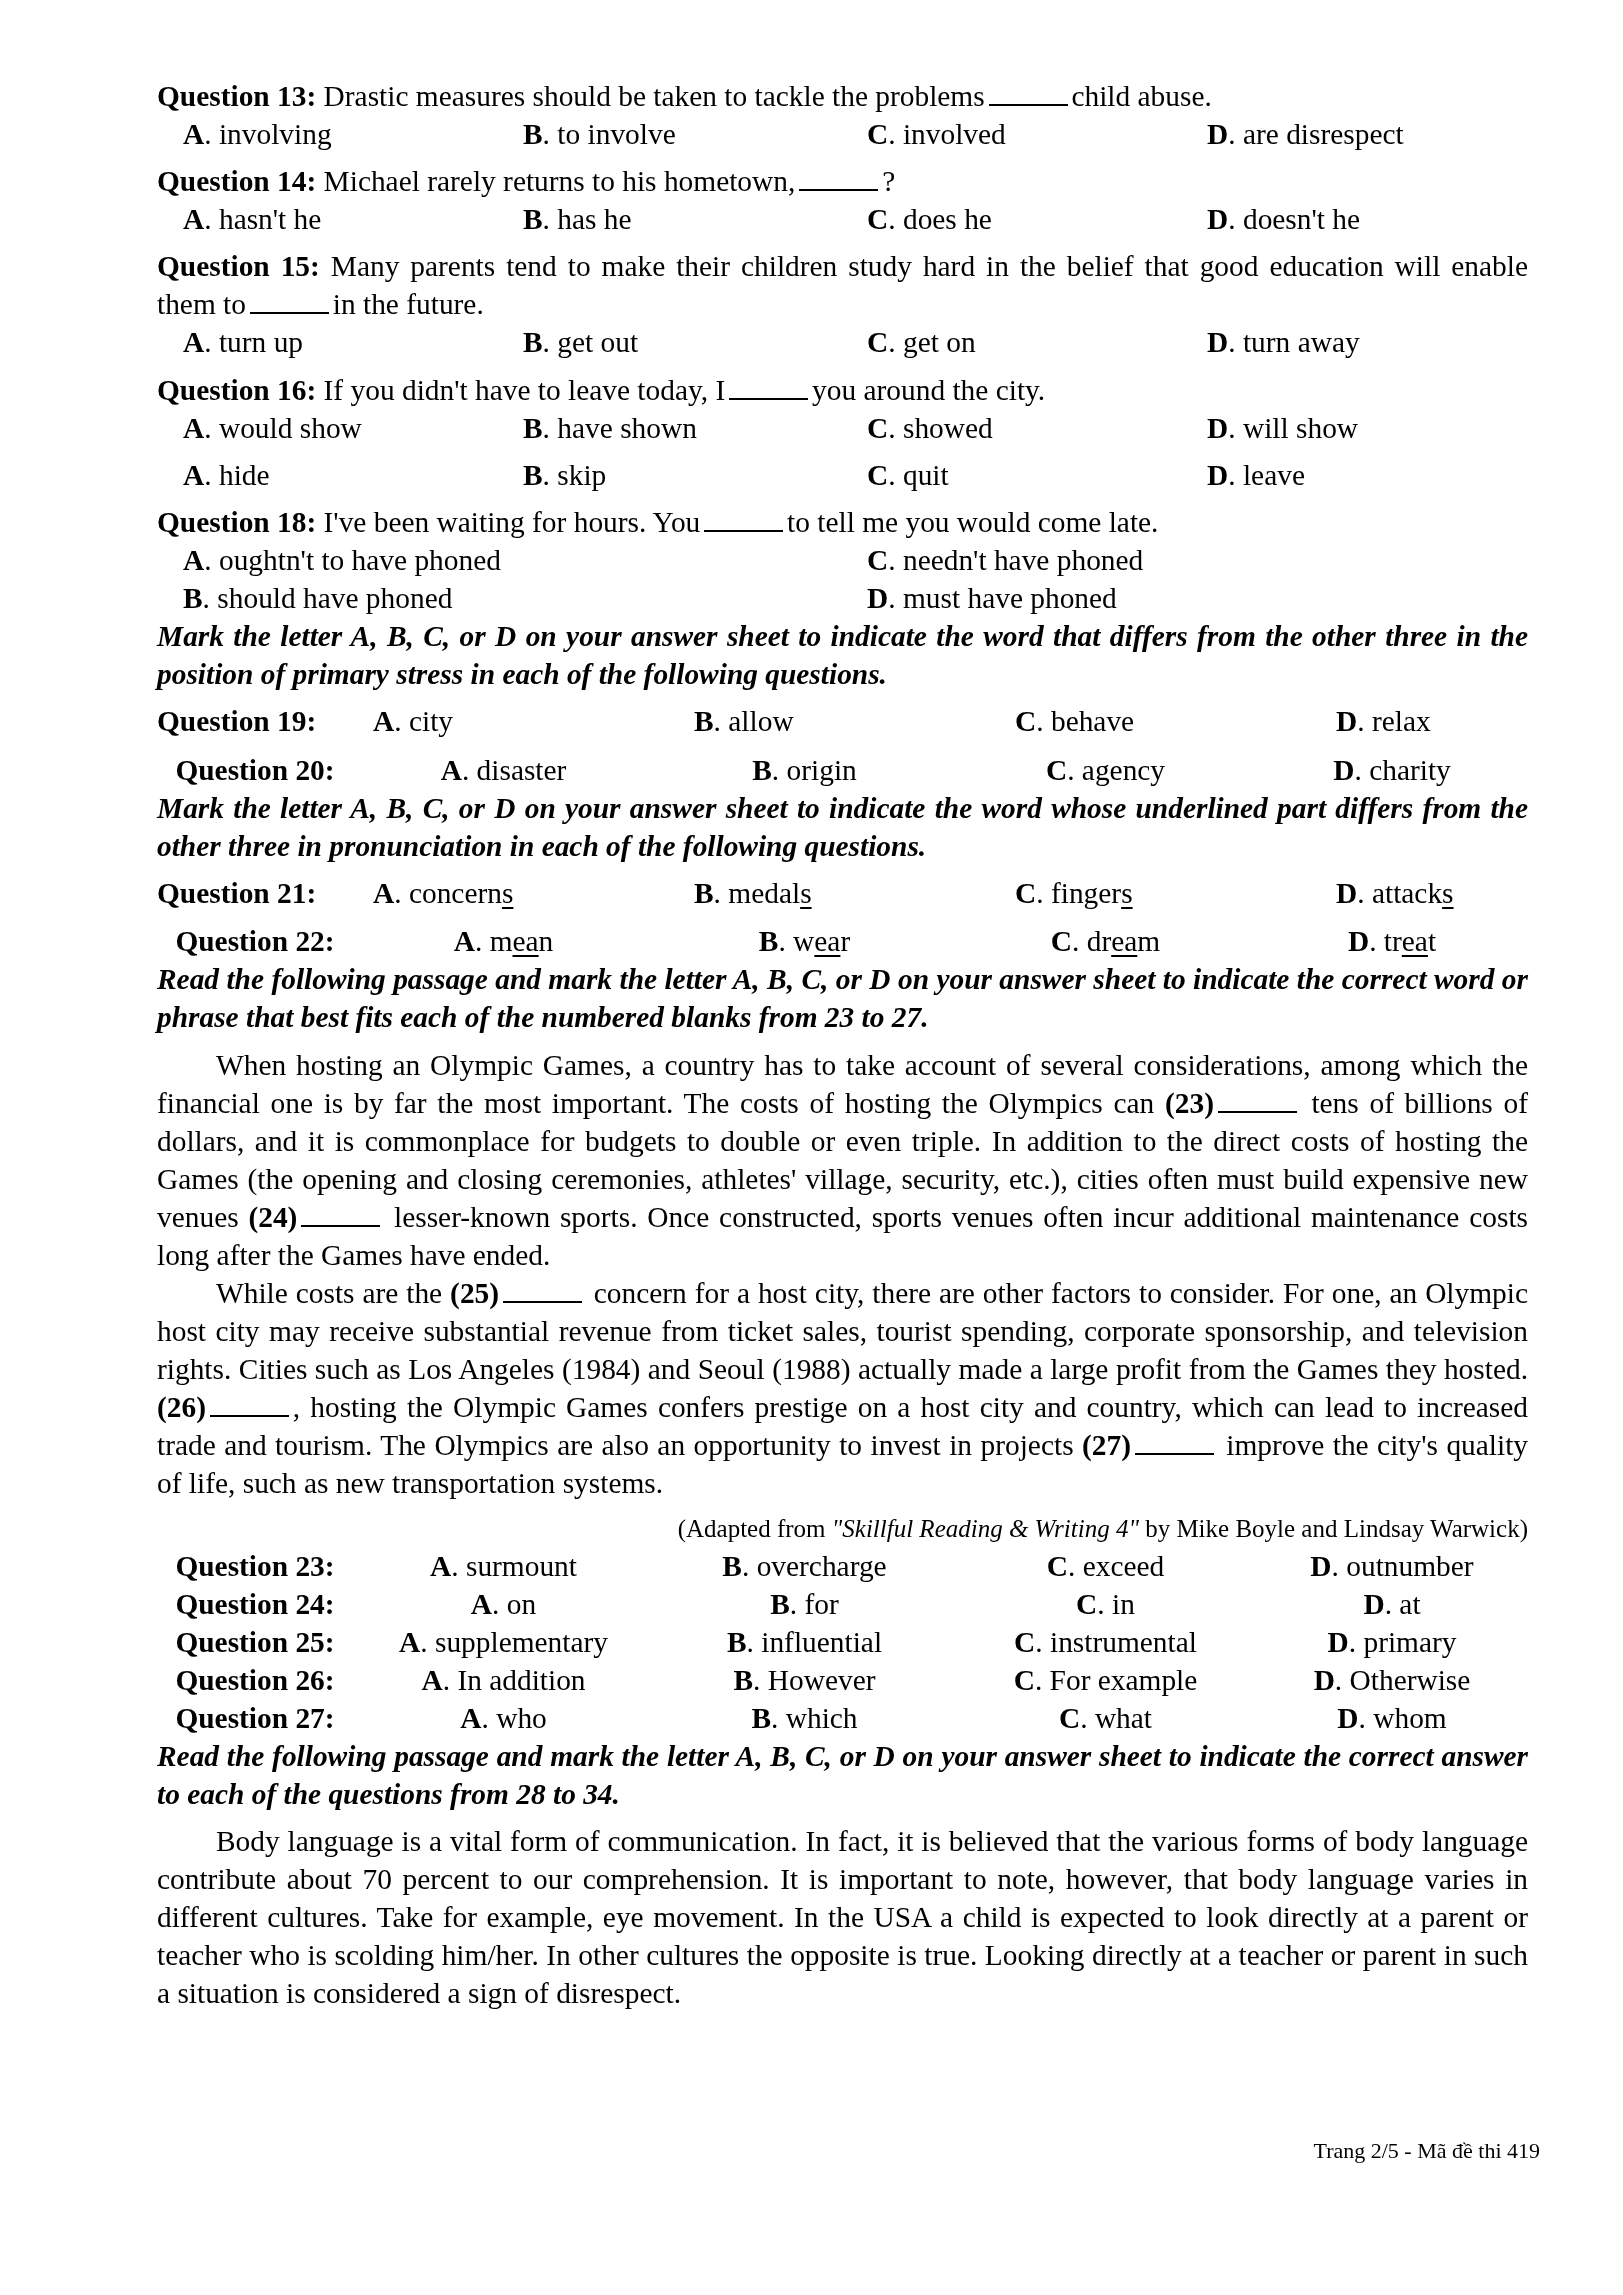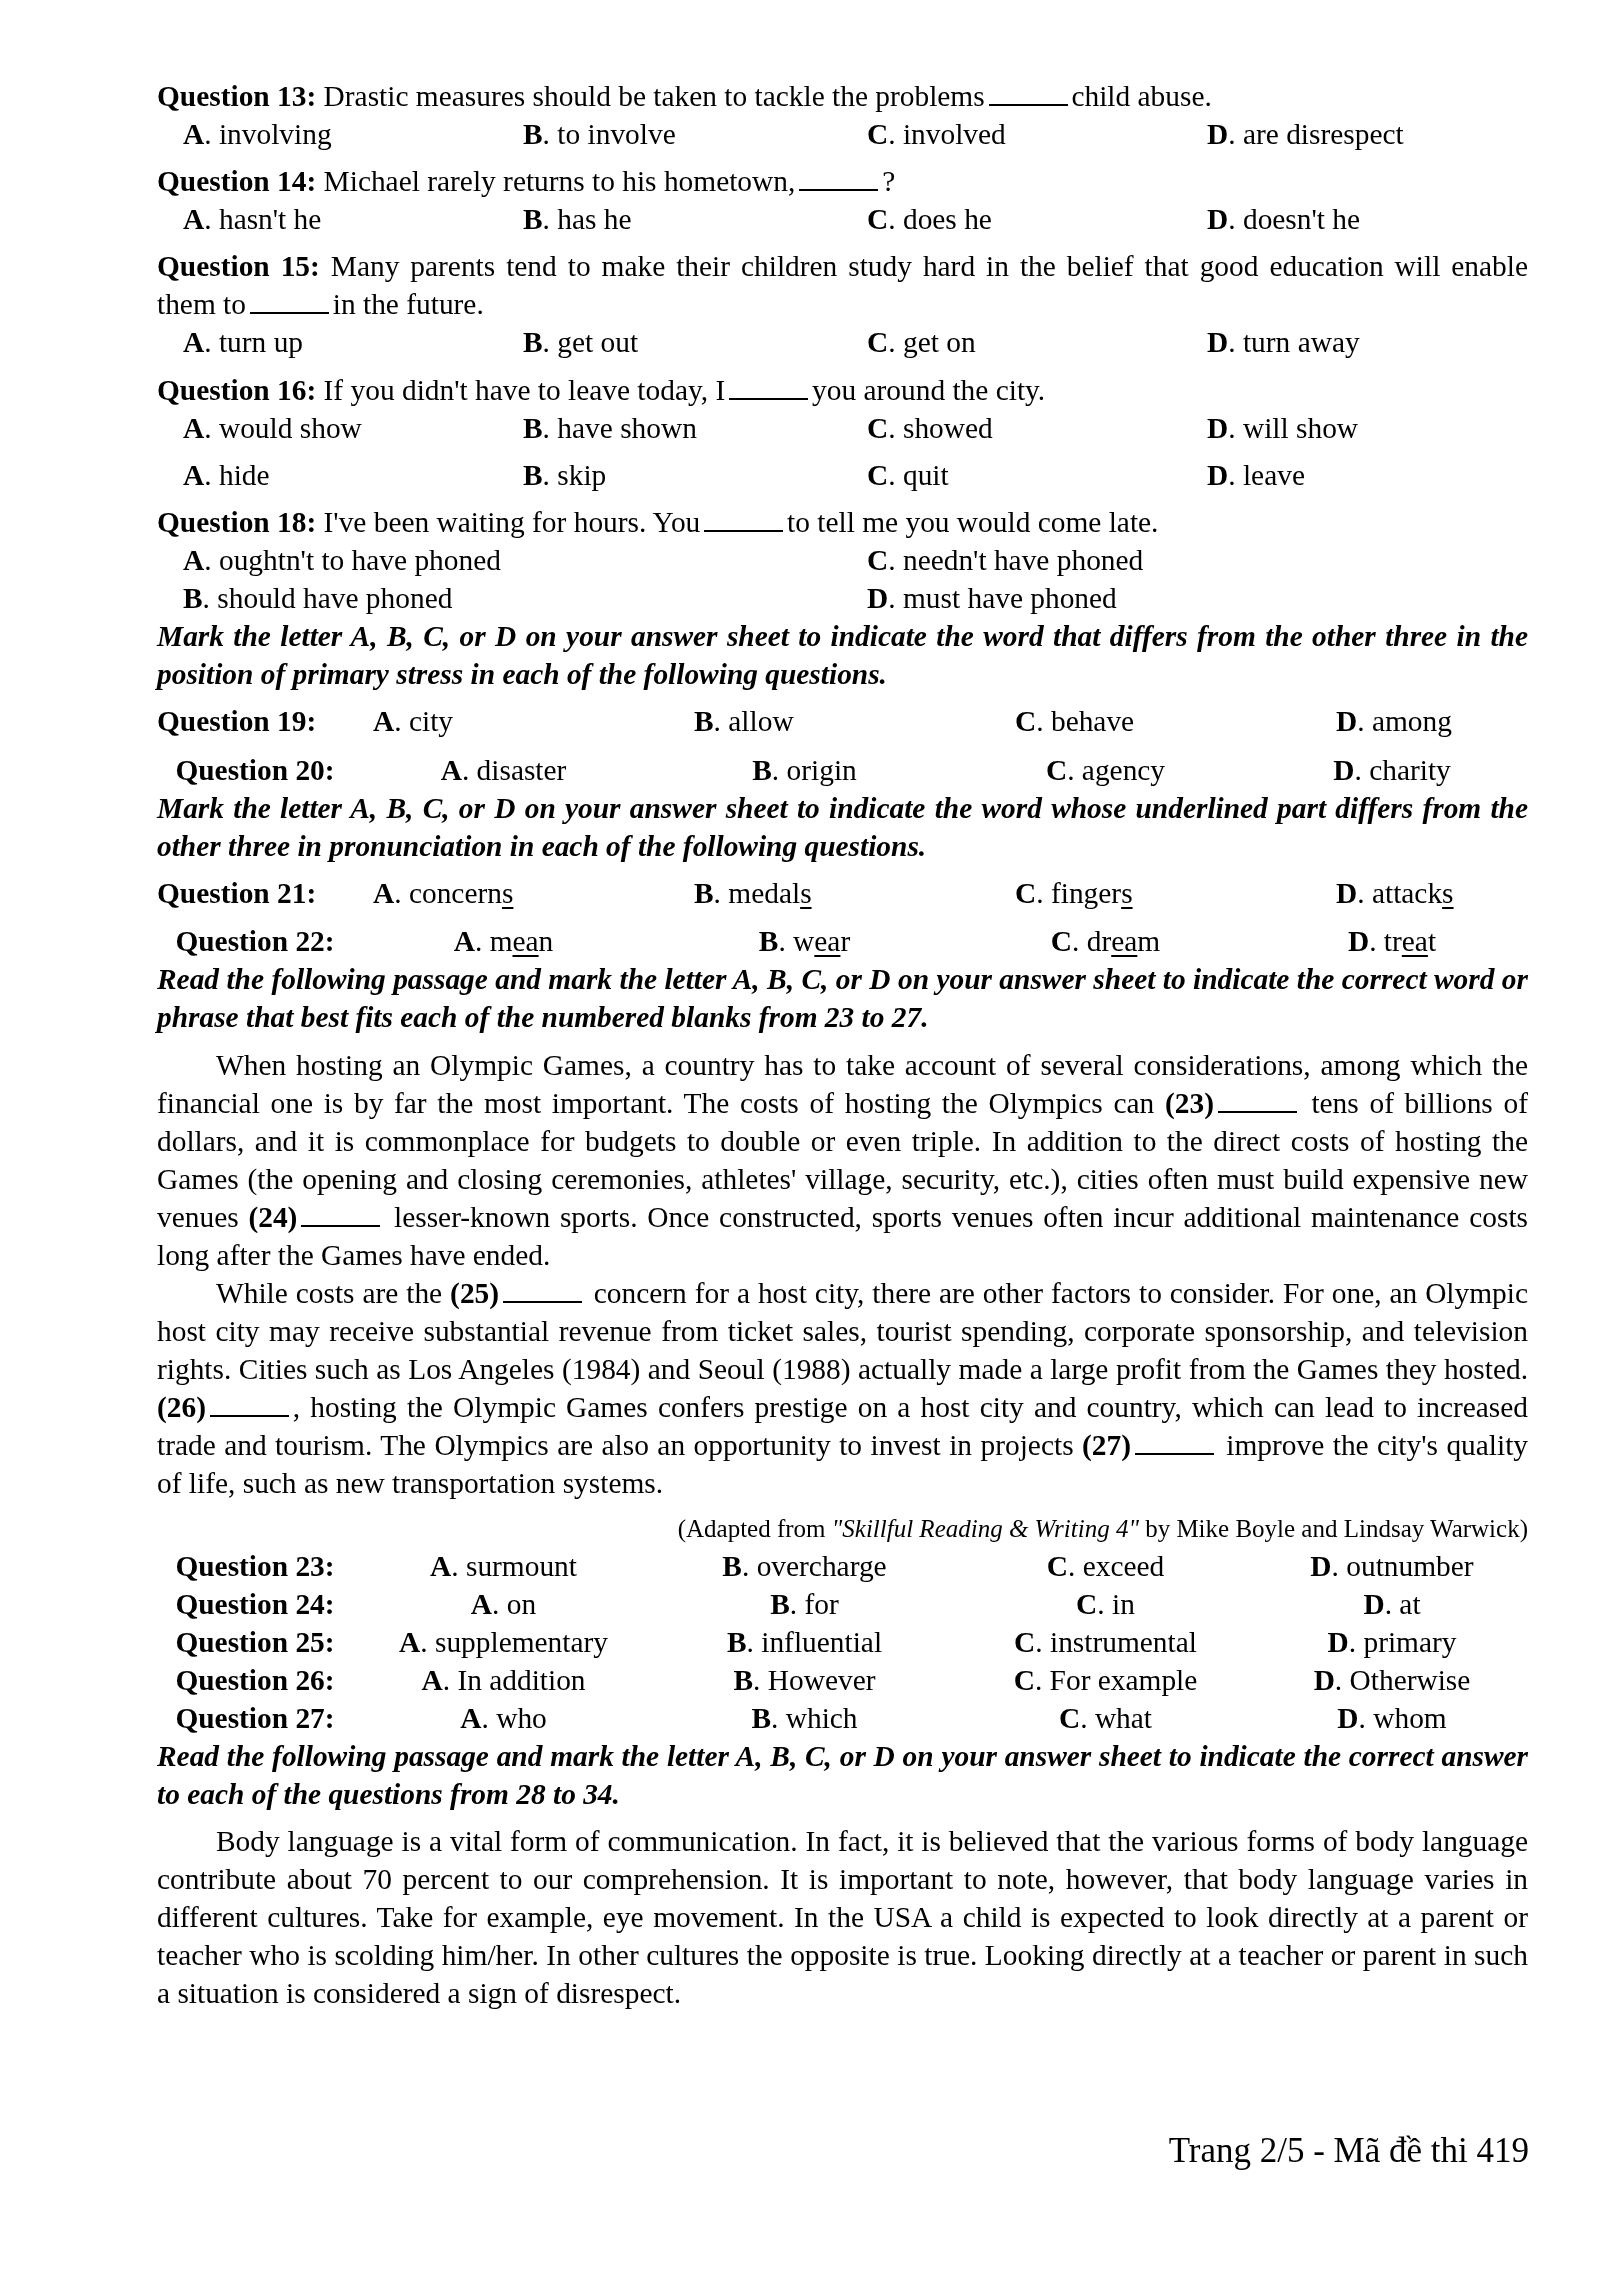--- a/index.html
+++ b/index.html
@@ -20,21 +20,21 @@
   .instr { font-weight: bold; font-style: italic; text-align: justify; margin: 0 0 9.2px 0; }
   .row5 { display: grid; grid-template-columns: 196px 301px 301px 301px 272px; }
   .row5.tight { margin-bottom: 0; text-align: center; }
   .row5.spaced { margin-bottom: 10.5px; gap: 20px; }
   .u { text-decoration: underline; text-decoration-thickness: 2px; text-underline-offset: 3.9px; }
   .passage p { margin: 0; text-indent: 59px; text-align: justify; }
   .passage { margin-bottom: 9.2px; }
   .num { font-weight: bold; }
   .source { text-align: right; font-size: 25px; line-height: 35px; margin-bottom: 1.3px; }
   .source i { font-style: italic; }
-  .footer { position: absolute; right: 94px; top: 2132px; font-size: 35px; }
+  .footer { position: absolute; right: 83px; top: 2132px; font-size: 22px; }
 </style>
 </head>
 <body>
 
 <div class="page">
 
   <div class="q-block">
     <p class="q q-stem"><span class="q-label">Question 13:</span> <span>Drastic measures should be taken to tackle the problems</span><span class="blank"></span><span>child abuse.</span></p>
     <div class="opts4">
       <span><span class="opt-letter">A</span>. <span>involving</span></span>
@@ -93,21 +93,21 @@
     </div>
   </div>
 
   <p class="instr">Mark the letter A, B, C, or D on your answer sheet to indicate the word that differs from the other three in the position of primary stress in each of the following questions.</p>
 
   <div class="row5 spaced">
     <span class="q-label">Question 19:</span>
     <span><span class="opt-letter">A</span>. <span>city</span></span>
     <span><span class="opt-letter">B</span>. <span>allow</span></span>
     <span><span class="opt-letter">C</span>. <span>behave</span></span>
-    <span><span class="opt-letter">D</span>. <span>among</span></span>
+    <span><span class="opt-letter">D</span>. <span>relax</span></span>
   </div>
   <div class="row5 tight">
     <span class="q-label">Question 20:</span>
     <span><span class="opt-letter">A</span>. <span>disaster</span></span>
     <span><span class="opt-letter">B</span>. <span>origin</span></span>
     <span><span class="opt-letter">C</span>. <span>agency</span></span>
     <span><span class="opt-letter">D</span>. <span>charity</span></span>
   </div>
 
   <p class="instr">Mark the letter A, B, C, or D on your answer sheet to indicate the word whose underlined part differs from the other three in pronunciation in each of the following questions.</p>

